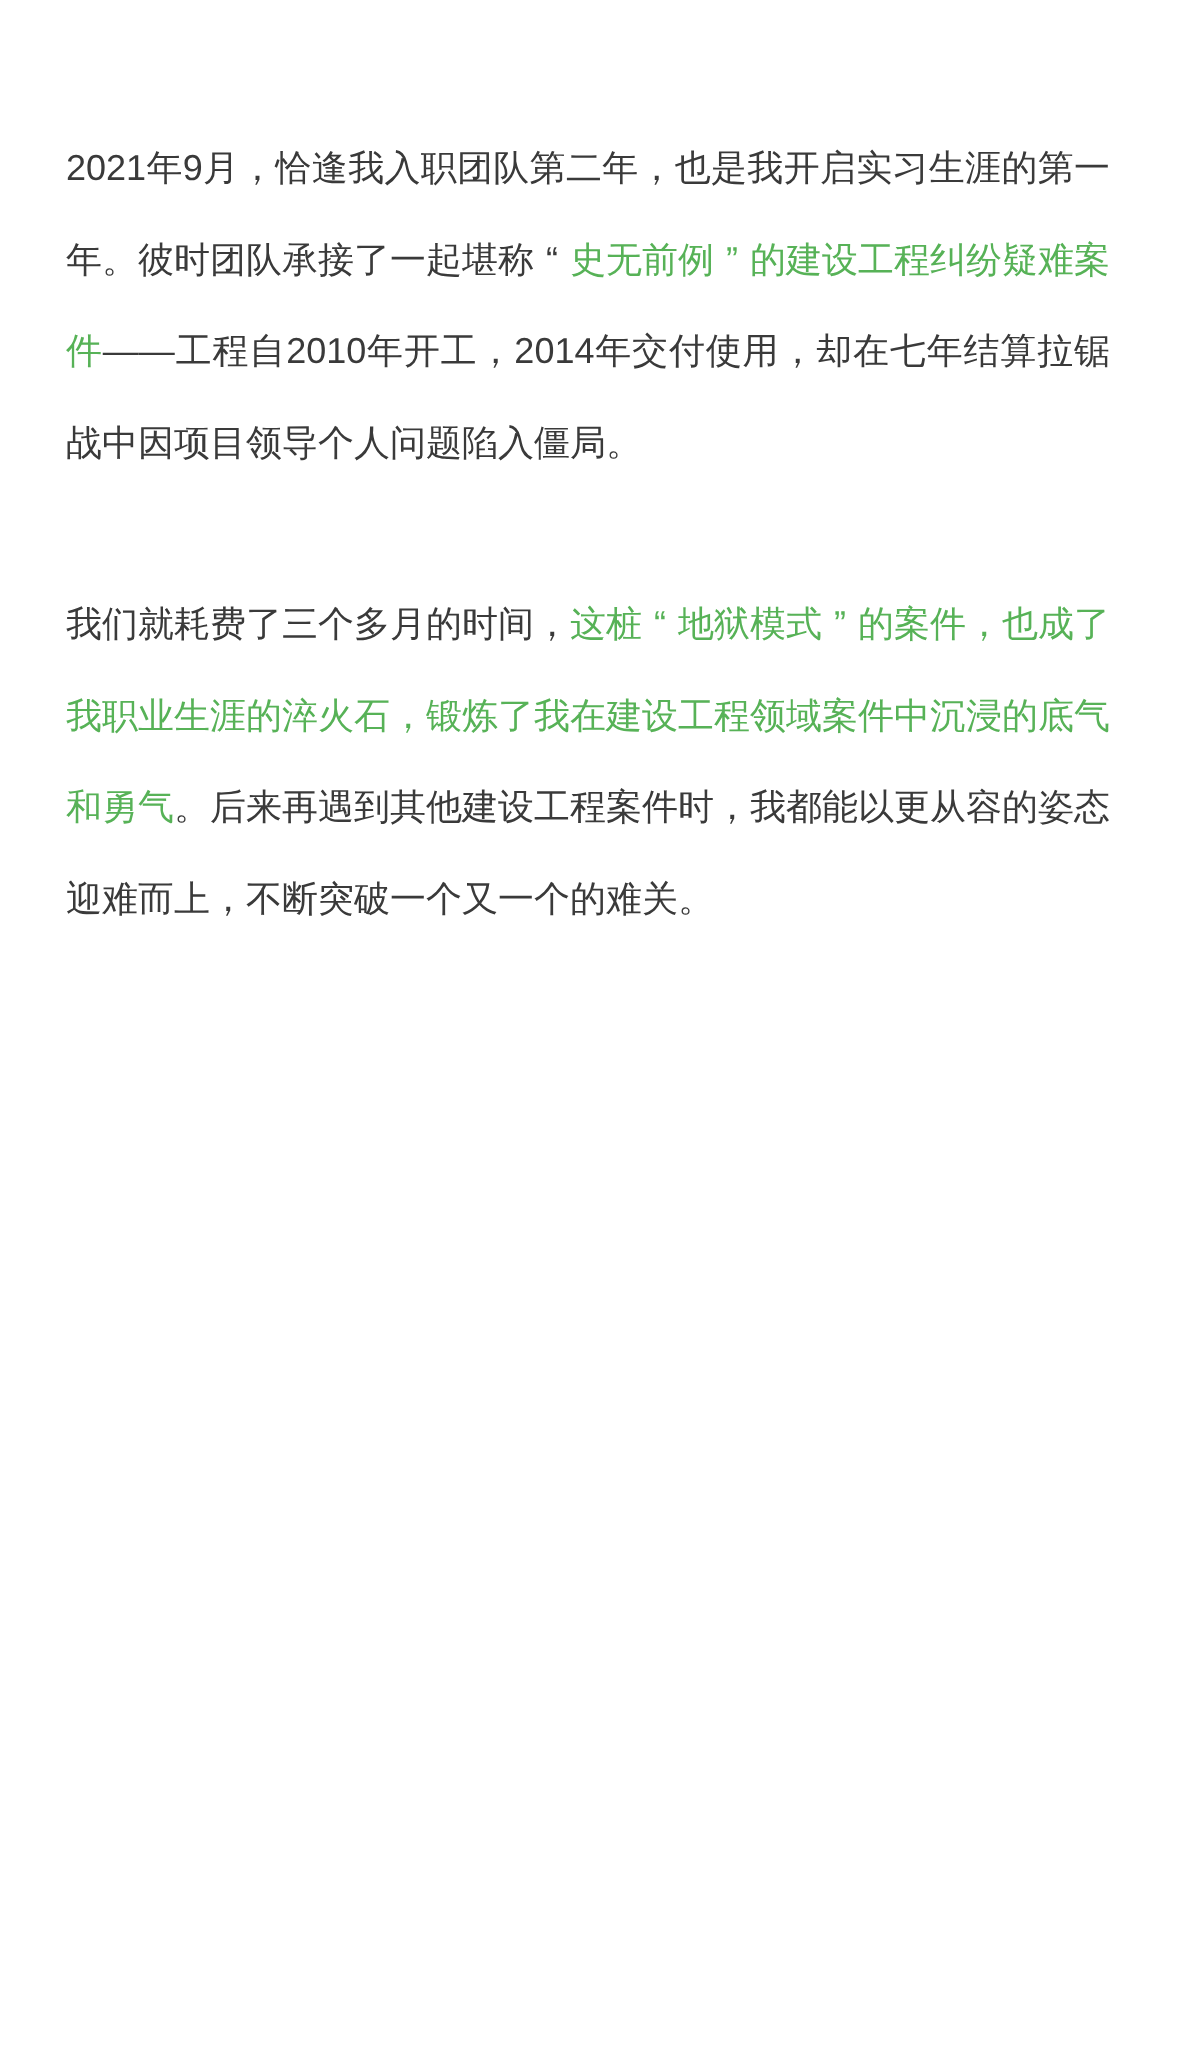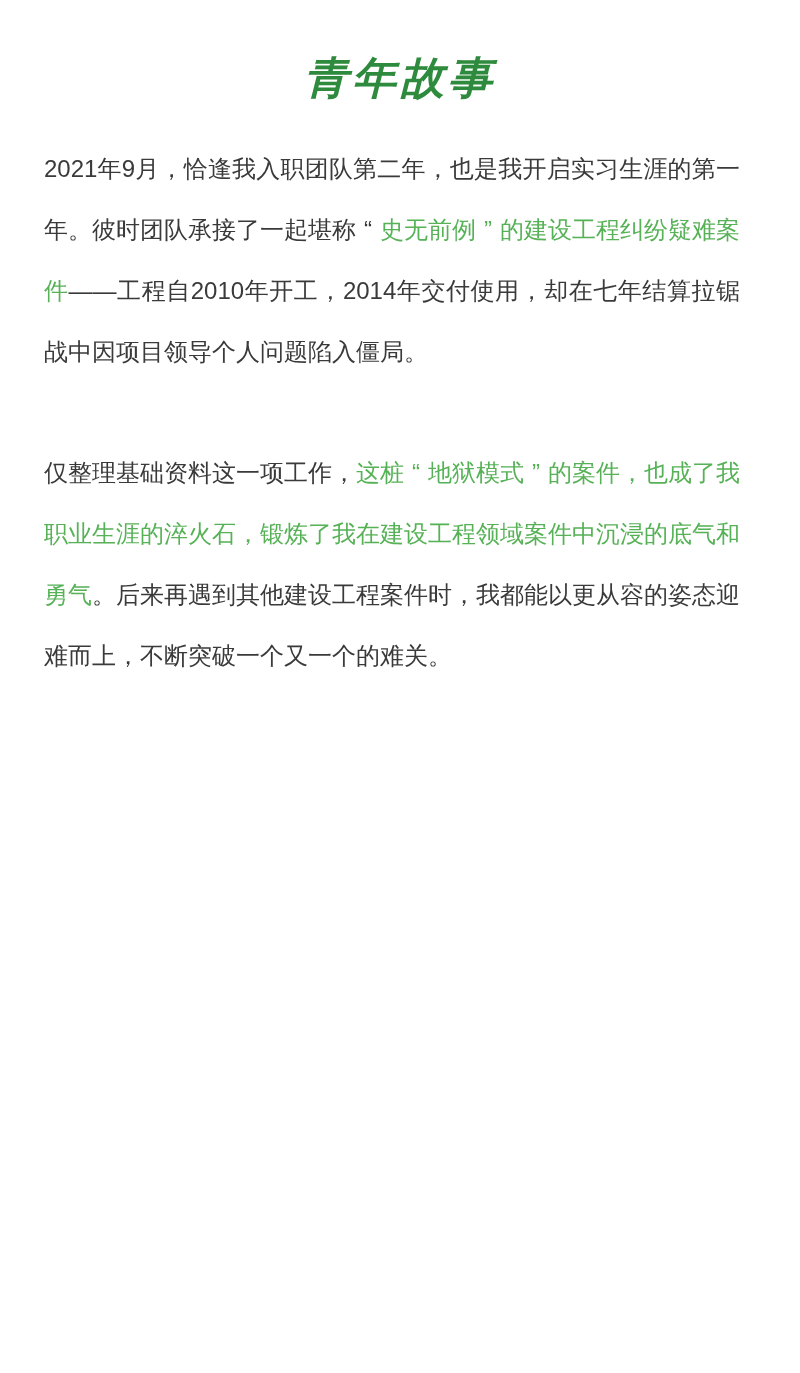--- a/index.html
+++ b/index.html
@@ -50,18 +50,17 @@
   .fw {
     display: inline-block;
     width: 1em;
     text-align: center;
   }
 </style>
 </head>
 <body>
 
 <div class="page">
-  <h1 class="title">青年故事</h1>
   <div class="article">
       <p class="para"><span class="seg">2021年9月，恰逢我入职团队第二年，也是我开启实习生涯的第一年。彼时团队承接了一起堪称<span class="fw">“</span></span><span class="seg hl">史无前例<span class="fw">”</span>的建设工程纠纷疑难案件</span><span class="seg">——工程自2010年开工，2014年交付使用，却在七年结算拉锯战中因项目领导个人问题陷入僵局。</span></p>
-      <p class="para"><span class="seg">仅整理基础资料这一项工作，</span><span class="seg hl">这桩<span class="fw">“</span>地狱模式<span class="fw">”</span>的案件，也成了我职业生涯的淬火石，锻炼了我在建设工程领域案件中沉浸的底气和勇气</span><span class="seg">。后来再遇到其他建设工程案件时，我都能以更从容的姿态迎难而上，不断突破一个又一个的难关。</span></p>
+      <p class="para"><span class="seg">我们就耗费了三个多月的时间，</span><span class="seg hl">这桩<span class="fw">“</span>地狱模式<span class="fw">”</span>的案件，也成了我职业生涯的淬火石，锻炼了我在建设工程领域案件中沉浸的底气和勇气</span><span class="seg">。后来再遇到其他建设工程案件时，我都能以更从容的姿态迎难而上，不断突破一个又一个的难关。</span></p>
     </div>
 </div>
 
 </body></html>

